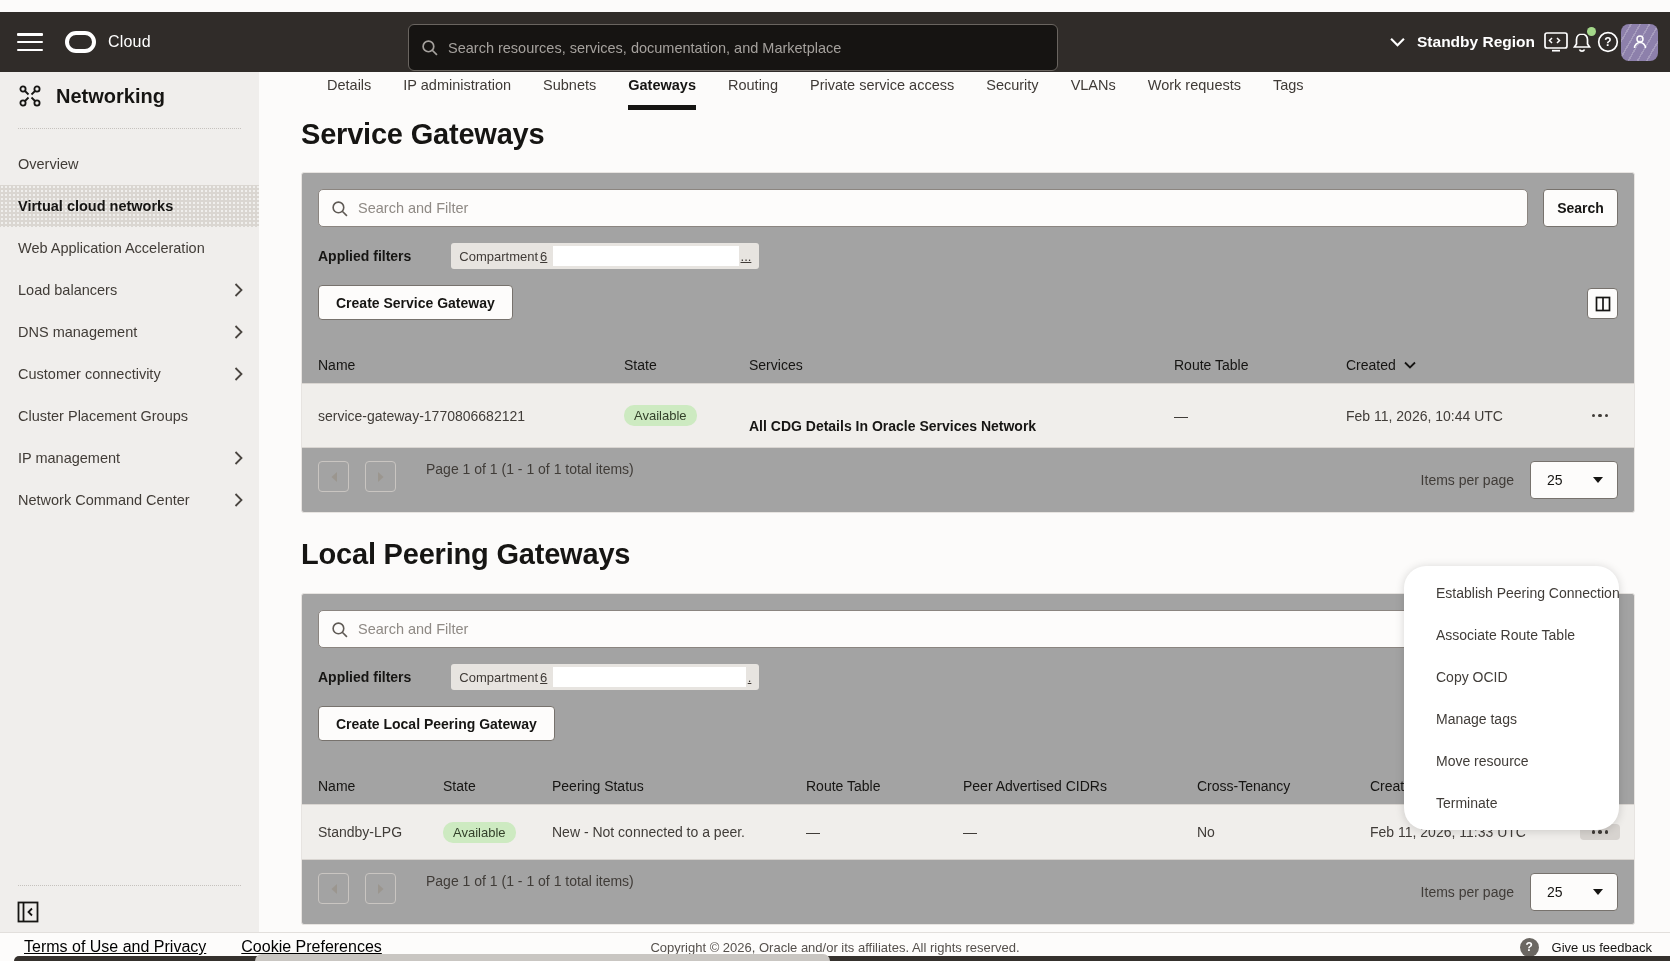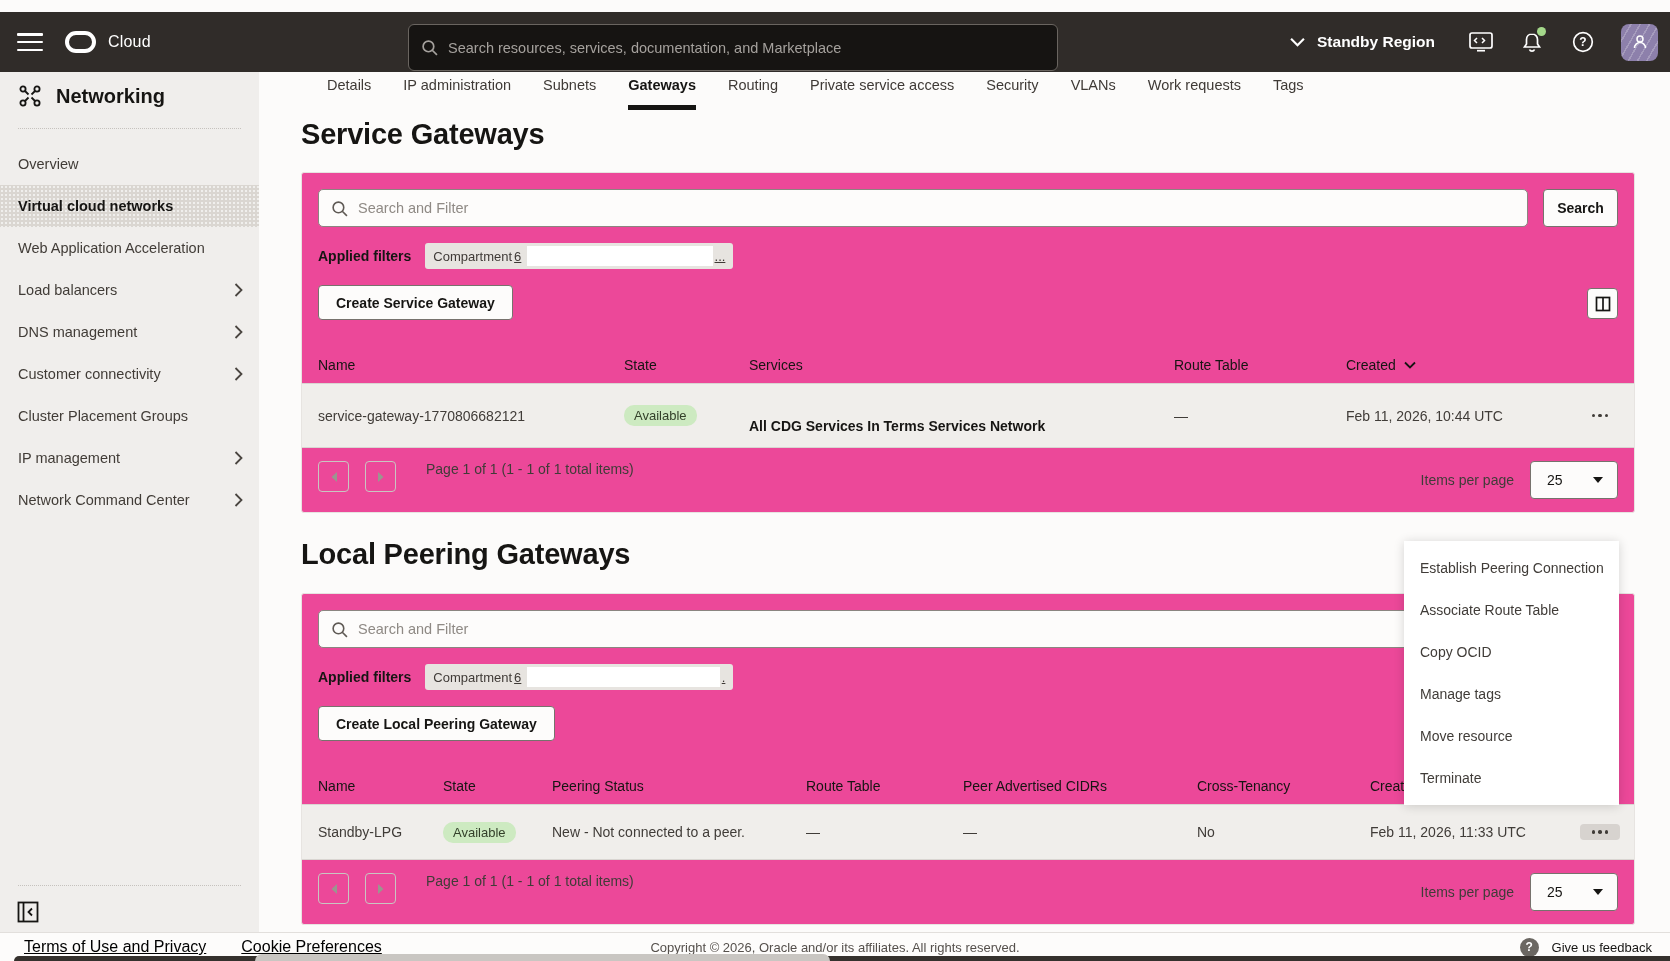--- a/index.html
+++ b/index.html
@@ -10,21 +10,21 @@
   .topbar { position:absolute; top:12px; left:0; width:1670px; height:60px; background:#302c29; display:flex; align-items:center; z-index:60; }
   .tb-left { display:flex; align-items:center; gap:22px; padding-left:17px; }
   .hamburger { width:26px; height:20px; display:flex; flex-direction:column; justify-content:space-between; cursor:pointer; padding:1px 0; }
   .hamburger span { display:block; height:2.5px; background:#fff; border-radius:1px; }
   .logo-ring { width:31px; height:22px; border:4px solid #fff; border-radius:11px; }
   .logo-group { display:flex; align-items:center; gap:12px; }
   .logo-text { color:#fff; font-size:16px; font-weight:500; letter-spacing:.2px; }
   .tb-search { position:absolute; left:408px; top:12px; width:650px; height:47px; background:#161412; border:1px solid #6a6560; border-radius:6px; display:flex; align-items:center; padding:0 12px; gap:10px; }
   .tb-search input { flex:1; background:transparent; border:none; outline:none; color:#e8e5e2; font-size:14.5px; font-family:inherit; }
   .tb-search input::placeholder { color:#a5a19d; }
-  .tb-right { position:absolute; right:0; top:0; height:60px; display:flex; align-items:center; gap:25px; padding-right:12px; }
+  .tb-right { position:absolute; right:0; top:0; height:60px; display:flex; align-items:center; padding-right:12px; }
   .region { display:flex; align-items:center; gap:12px; color:#fff; font-size:15.5px; font-weight:700; cursor:pointer; margin-right:8px; }
   .tb-icon { width:26px; height:26px; display:flex; align-items:center; justify-content:center; position:relative; cursor:pointer; }
   .badge-dot { position:absolute; top:-2px; right:-1px; width:9px; height:9px; border-radius:50%; background:#a4d88a; }
   .avatar { width:37px; height:37px; border-radius:8px; background:#8d80ab; background-image:repeating-linear-gradient(120deg, rgba(255,255,255,.22) 0 1.5px, transparent 1.5px 8px); display:flex; align-items:center; justify-content:center; cursor:pointer; }
 
   
   .sidebar { position:absolute; top:60px; left:0; width:259px; bottom:29px; background:#f0eeec; z-index:5; }
   .sb-header { display:flex; align-items:center; gap:14px; padding:24px 18px 20px 18px; }
   .sb-title { font-size:20px; font-weight:700; color:#161513; }
   .sb-divider { border-top:1px dotted #c6c2be; margin:0 18px 14px 18px; }
@@ -36,34 +36,34 @@
 
   
   .content { position:absolute; top:60px; left:259px; right:0; bottom:29px; background:#fcfbfa; }
   .tabbar { display:flex; align-items:center; gap:32px; padding-left:68px; height:50px; }
   .tab { font-size:14.5px; color:#3f3a36; cursor:pointer; height:50px; line-height:50px; white-space:nowrap; }
   .tab.active { font-weight:700; color:#161513; border-bottom:5px solid #161513; }
   h1.section-title { position:absolute; left:42px; font-size:29px; font-weight:700; color:#161513; letter-spacing:-.2px; }
   #title-sg { top:58px; }
   #title-lpg { top:478px; }
 
-  .panel { position:absolute; left:42px; width:1334px; background:#ec4899; border:1px solid #e7e4e1; border-radius:3px; }
+  .panel { position:absolute; left:42px; width:1334px; background:#a3a3a3; border:1px solid #e7e4e1; border-radius:3px; }
   #panel-sg { top:112px; }
   #panel-lpg { top:533px; }
   .panel-pad { padding:16px 16px 0 16px; }
 
   .search-row { display:flex; gap:15px; }
   .sf-input { flex:1; height:38px; background:#fdfcfb; border:1px solid #8b8580; border-radius:5px; display:flex; align-items:center; gap:10px; padding:0 12px; }
   .sf-input input { flex:1; border:none; outline:none; background:transparent; font-size:14.5px; font-family:inherit; color:#403c38; }
   .sf-input input::placeholder { color:#8f8a85; }
   .btn { background:#fdfcfb; border:1px solid #77726d; border-radius:4px; font-size:14px; font-weight:700; color:#161513; font-family:inherit; cursor:pointer; }
   .search-btn { width:75px; height:38px; }
   .applied-row { display:flex; align-items:center; gap:14px; margin-top:16px; }
   .applied-label { font-size:14px; font-weight:700; color:#161513; }
-  .chip { width:308px; height:26px; background:#e7e4e0; border-radius:3px; display:flex; align-items:center; padding:0 8px; font-size:13px; color:#3f3a36; gap:2px; }
+  .chip { width:308px; height:26px; background:#e7e4e0; border-radius:3px; display:flex; align-items:center; padding:0 8px; font-size:13px; color:#3f3a36; gap:2px;margin-left:26px; }
   .chip .link-char { text-decoration:underline; }
   .chip .redact { flex:1; height:20px; background:#fff; margin-left:4px; }
   .chip .chip-more { text-decoration:underline; cursor:pointer; }
   .create-row { margin-top:16px; position:relative; }
   .create-btn { height:35px; padding:0 17px; }
   .cols-btn { position:absolute; right:0; top:3px; width:31px; height:31px; display:flex; align-items:center; justify-content:center; padding:0; }
 
   .thead { display:grid; align-items:center; height:38px; margin-top:26px; padding:0 16px; border-bottom:1px solid #d9d5d1; font-size:14px; font-weight:400; color:#161513; }
   .trow { display:grid; align-items:center; padding:0 16px; background:#f0eeeb; border-bottom:1px solid #d9d5d1; font-size:14px; color:#403c38; }
   .grid-sg { grid-template-columns:306px 125px 425px 172px 234px 40px; }
@@ -80,21 +80,21 @@
   .pagination { display:flex; align-items:flex-start; padding:13px 16px; }
   .pg-btn { width:31px; height:31px; border:1px solid #c9c5c1; border-radius:4px; background:transparent; display:flex; align-items:center; justify-content:center; cursor:pointer; }
   .pg-btn + .pg-btn { margin-left:16px; }
   .pg-text { margin-left:30px; font-size:14px; color:#403c38; }
   .pg-right { margin-left:auto; display:flex; align-items:center; gap:16px; }
   .ipp-label { font-size:14px; color:#403c38; }
   .ipp-select { width:88px; height:38px; background:#fdfcfb; border:1px solid #77726d; border-radius:4px; display:flex; align-items:center; padding:0 14px 0 16px; font-size:14px; color:#161513; cursor:pointer; }
   .ipp-select .caret { margin-left:auto; width:0; height:0; border-left:5px solid transparent; border-right:5px solid transparent; border-top:6px solid #161513; }
 
   
-  .ctx-menu { position:absolute; left:1404px; top:541px; width:215px; background:#fff; box-shadow:0 1px 10px rgba(0,0,0,.16); padding:6px 0; z-index:50; }
+  .ctx-menu { position:absolute; left:1404px; top:566px; width:215px; background:#fff; box-shadow:0 1px 10px rgba(0,0,0,.16); padding:6px 16px; z-index:50;border-radius:22px; }
   .ctx-item { height:42px; line-height:42px; padding:0 16px; font-size:14px; color:#403c38; white-space:nowrap; cursor:pointer; }
 
   
   .footer { position:absolute; left:0; right:0; bottom:0; height:29px; background:#fdfcfb; border-top:1px solid #e2dfdc; display:flex; align-items:center; z-index:20; }
   .ft-links { display:flex; gap:35px; padding-left:24px; }
   .ft-link { font-size:16px; color:#000000; cursor:pointer;text-decoration:underline; }
   .ft-copy { position:absolute; left:0; right:0; text-align:center; font-size:13px; color:#55504c; pointer-events:none; }
   .ft-right { margin-left:auto; display:flex; align-items:center; gap:13px; padding-right:18px; }
   .q-circle { width:19px; height:19px; border-radius:50%; background:#6b6762; color:#fff; font-size:12px; font-weight:700; display:flex; align-items:center; justify-content:center; }
   .ft-feedback { font-size:13px; color:#161513; cursor:pointer; }
@@ -289,21 +289,21 @@
         <span>Created</span>
         <svg width="12" height="8" viewBox="0 0 12 8">
             <polyline points="1,1.5 6,6.5 11,1.5" fill="none" stroke="#161513" stroke-width="1.8"></polyline>
           </svg>
       </div>
       <div></div>
     </div>
     <div class="trow grid-sg" id="row-sg">
       <div>service-gateway-1770806682121</div>
       <div><span class="state-pill">Available</span></div>
-      <div class="services-cell">All CDG Services In Terms Services Network</div>
+      <div class="services-cell">All CDG Details In Oracle Services Network</div>
       <div>—</div>
       <div>Feb 11, 2026, 10:44 UTC</div>
       <div class="ellipsis">
           <i></i>
           <i></i>
           <i></i>
         </div>
     </div>
 
     <div class="pagination">

